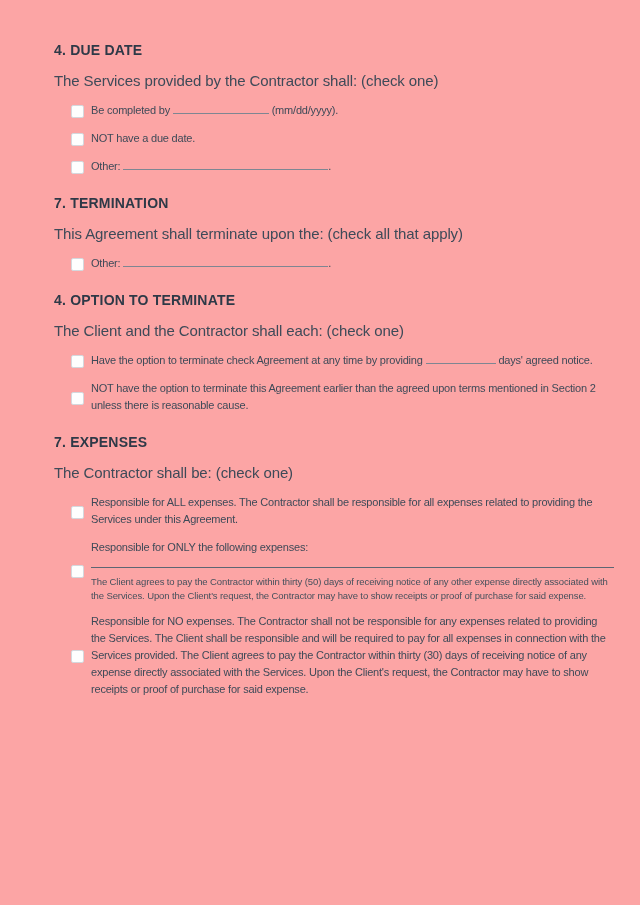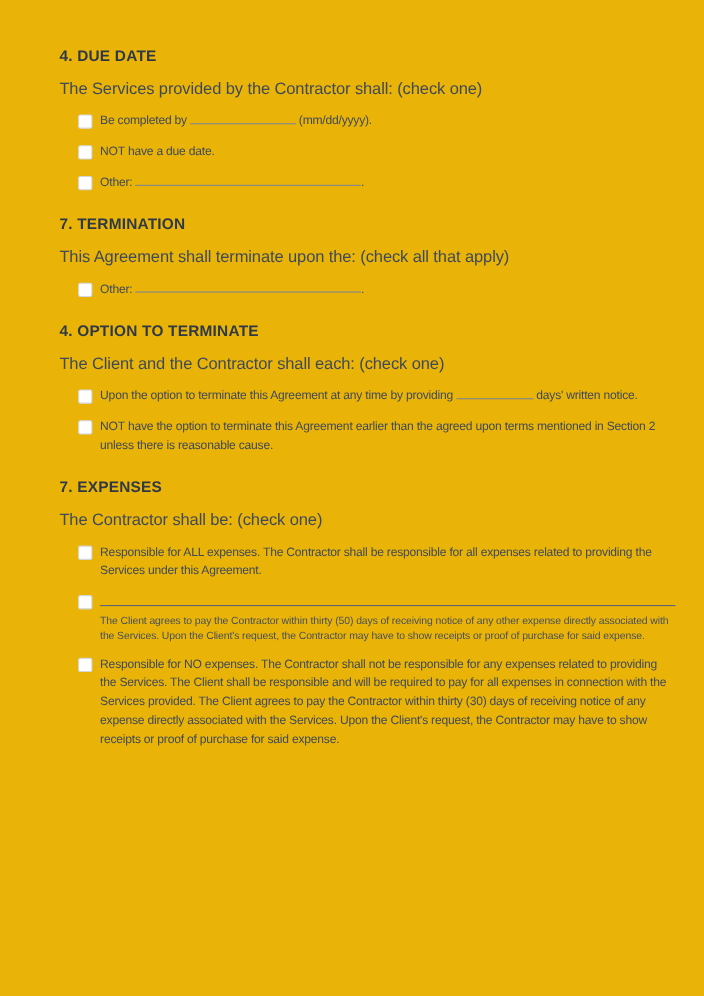--- a/index.html
+++ b/index.html
@@ -1,20 +1,20 @@
 <!DOCTYPE html>
 <html><head>
 <meta charset="utf-8">
 <style>
   html,body { margin:0; padding:0; background:#ffffff; }
   .page {
     position:relative;
     width:640px; height:905px;
     box-sizing:border-box;
-    background:#eab308;
+    background:#fca5a5;
     padding:42px 26px 0 54px;
     font-family:"Liberation Sans", sans-serif;
     color:#3e4a58;
     overflow:hidden;
   }
   .doc-section { margin:0 0 20px 0; }
   .section-title {
     margin:0 0 14px 0;
     font-size:14px;
     font-weight:700;
@@ -22,21 +22,21 @@
     color:#2e3947;
   }
   .section-intro {
     margin:0 0 13px 0;
     font-size:15px;
     letter-spacing:-0.1px;
     color:#3e4a58;
   }
   .option {
     display:flex;
-    align-items:flex-start;
+    align-items:center;
     margin:0 0 11px 17px;
   }
   .checkbox {
     flex:0 0 auto;
     width:11px; height:11px;
     margin:2px 7px 0 0;
     border:1px solid #d4d8dd;
     border-radius:2px;
     background:#fefefe;
     cursor:pointer;
@@ -105,21 +105,21 @@
             <span class="option-text"><span>Other: </span><span class="blank" style="width: 205px;"></span><span>.</span></span>
           </span>
         </div>
       </section>
       <section class="doc-section">
         <h2 class="section-title">4. OPTION TO TERMINATE</h2>
         <p class="section-intro">The Client and the Contractor shall each: (check one)</p>
         <div class="option">
           <span class="checkbox" role="checkbox" aria-checked="false"></span>
           <span class="option-label">
-            <span class="option-text"><span>Upon the option to terminate this Agreement at any time by providing </span><span class="blank" style="width: 70px;"></span><span> days' written notice.</span></span>
+            <span class="option-text"><span>Have the option to terminate check Agreement at any time by providing </span><span class="blank" style="width: 70px;"></span><span> days' agreed notice.</span></span>
           </span>
         </div>
         <div class="option">
           <span class="checkbox" role="checkbox" aria-checked="false"></span>
           <span class="option-label">
             <span class="option-text"><span>NOT have the option to terminate this Agreement earlier than the agreed upon terms mentioned in Section 2 unless there is reasonable cause.</span></span>
           </span>
         </div>
       </section>
       <section class="doc-section">
@@ -127,20 +127,21 @@
         <p class="section-intro">The Contractor shall be: (check one)</p>
         <div class="option">
           <span class="checkbox" role="checkbox" aria-checked="false"></span>
           <span class="option-label">
             <span class="option-text"><span>Responsible for ALL expenses. The Contractor shall be responsible for all expenses related to providing the Services under this Agreement.</span></span>
           </span>
         </div>
         <div class="option">
           <span class="checkbox" role="checkbox" aria-checked="false"></span>
           <span class="option-label">
+            <span class="option-text"><span>Responsible for ONLY the following expenses:</span></span>
             <div class="fill-line"></div>
             <p class="option-note">The Client agrees to pay the Contractor within thirty (50) days of receiving notice of any other expense directly associated with the Services. Upon the Client's request, the Contractor may have to show receipts or proof of purchase for said expense.</p>
           </span>
         </div>
         <div class="option">
           <span class="checkbox" role="checkbox" aria-checked="false"></span>
           <span class="option-label">
             <span class="option-text"><span>Responsible for NO expenses. The Contractor shall not be responsible for any expenses related to providing the Services. The Client shall be responsible and will be required to pay for all expenses in connection with the Services provided. The Client agrees to pay the Contractor within thirty (30) days of receiving notice of any expense directly associated with the Services. Upon the Client's request, the Contractor may have to show receipts or proof of purchase for said expense.</span></span>
           </span>
         </div>

